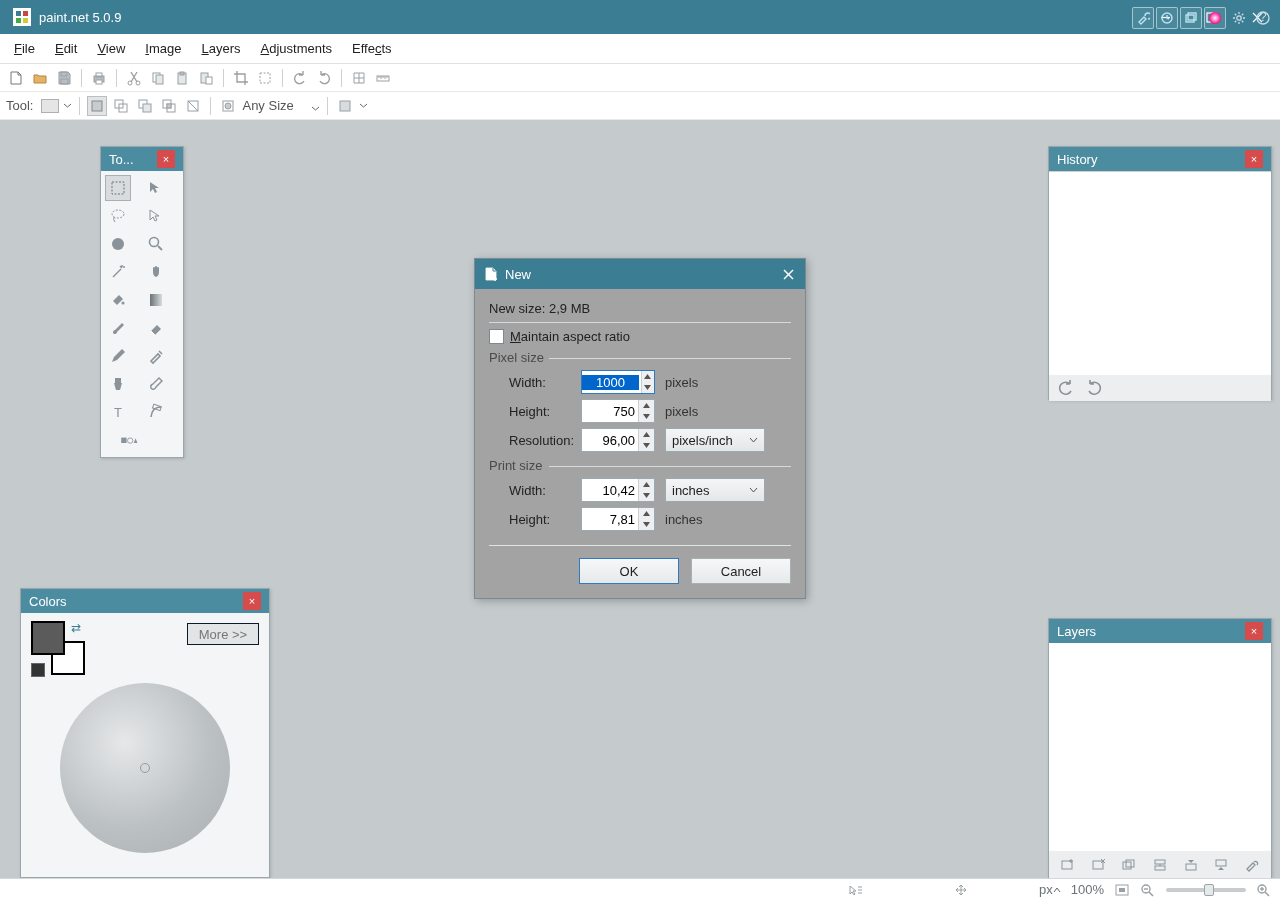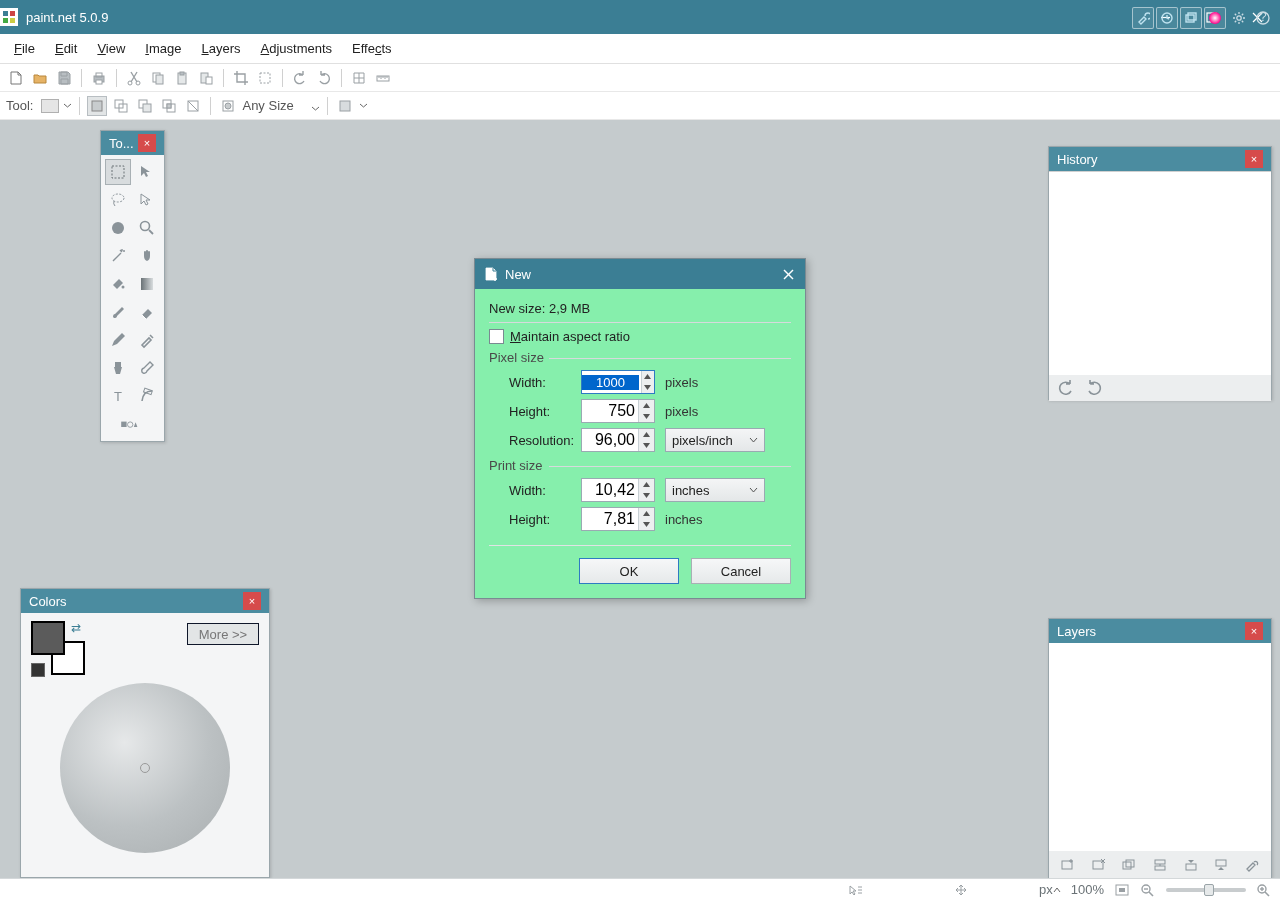--- a/index.html
+++ b/index.html
@@ -11,21 +11,21 @@
     --border:#B8BEC2;
     --text:#222;
     --disabled:#9AA0A4;
     --red:#D64B4B;
     --blue-sel:#0066CC;
     --btn-blue:#2E7BC2;
   }
   *{box-sizing:border-box;font-family:"Segoe UI",Tahoma,sans-serif;font-size:13px;}
   body{margin:0;width:1280px;height:900px;overflow:hidden;background:var(--bg);color:var(--text);position:relative;}
   
-  .titlebar{height:34px;background:var(--teal);display:flex;align-items:center;color:#fff;padding-left:0;}
+  .titlebar{height:34px;background:var(--teal);display:flex;align-items:center;color:#fff;padding-left:13px;}
   .titlebar .app-icon{width:18px;height:18px;background:#fff;margin-right:8px;display:flex;align-items:center;justify-content:center;}
   .titlebar .app-icon svg{width:14px;height:14px;}
   .titlebar .title{flex:0 0 auto;font-size:13px;}
   .titlebar .spacer{flex:1;}
   .winbtn{width:46px;height:34px;display:flex;align-items:center;justify-content:center;color:#fff;}
   .winbtn svg{width:11px;height:11px;stroke:#fff;fill:none;stroke-width:1.2;}
   
   .menubar{height:30px;background:#fff;display:flex;align-items:center;padding:0 4px;border-bottom:1px solid #E0E0E0;position:relative;}
   .menubar .menu-item{padding:4px 10px;cursor:default;}
   .menubar .menu-item u{text-decoration:underline;}
@@ -44,21 +44,21 @@
   .toolbar .dd{width:9px;height:9px;}
   .swatch{width:18px;height:14px;background:#E5E5E5;border:1px solid #B0B0B0;}
   
   .canvas{position:absolute;left:0;right:0;top:120px;bottom:22px;background:var(--bg);}
   
   .panel{position:absolute;background:var(--light);border:1px solid #9AA6AB;box-shadow:1px 1px 3px rgba(0,0,0,0.15);}
   .panel .phead{height:24px;background:var(--panel-teal);color:#fff;display:flex;align-items:center;padding:0 8px;font-size:13px;}
   .panel .phead .pspacer{flex:1;}
   .panel .pclose{width:18px;height:18px;background:var(--red);color:#fff;display:flex;align-items:center;justify-content:center;font-size:11px;line-height:1;}
   
-  #tools-panel{left:100px;top:130px;width:65px;}
+  #tools-panel{left:100px;top:146px;width:84px;}
   .toolgrid{display:grid;grid-template-columns:1fr 1fr;padding:4px;gap:2px;}
   .toolcell{width:26px;height:26px;display:flex;align-items:center;justify-content:center;color:#8A9399;}
   .toolcell.sel{background:#D8DCDE;border:1px solid #A8B0B4;}
   .toolcell svg{width:18px;height:18px;}
   .toolwide{grid-column:1/3;display:flex;gap:2px;padding-left:4px;}
   
   #history-panel{right:8px;top:146px;width:224px;height:254px;}
   #history-panel .pbody{height:204px;background:#fff;border-top:1px solid #D0D0D0;}
   #history-panel .pfoot{height:26px;background:#ECEEEF;display:flex;align-items:center;padding:0 8px;gap:10px;color:#8A9399;}
   #history-panel .pfoot svg{width:18px;height:16px;}
@@ -74,32 +74,32 @@
   .more-btn{position:absolute;right:10px;top:10px;width:72px;height:22px;background:#E2E5E6;border:1px solid #0f172a;display:flex;align-items:center;justify-content:center;color:#777;font-size:12px;}
   .primary-secondary{position:relative;width:56px;height:56px;}
   .ps-fg{position:absolute;left:0;top:0;width:34px;height:34px;border:2px solid #000;background:#5B5B5B;}
   .ps-bg{position:absolute;left:20px;top:20px;width:34px;height:34px;border:2px solid #000;background:#fff;}
   .ps-swap{position:absolute;left:40px;top:0;color:#3B7E94;font-size:12px;}
   .ps-mini{position:absolute;left:0;top:42px;width:14px;height:14px;border:1px solid #666;background:#333;}
   .colorwheel{width:170px;height:170px;border-radius:50%;margin:6px auto 0;background:radial-gradient(circle at 38% 35%,#E6E8E9 0%,#BCC1C3 55%,#A8ADAF 100%);position:relative;}
   .colorwheel::after{content:"";position:absolute;left:50%;top:50%;width:8px;height:8px;border:1px solid #999;border-radius:50%;transform:translate(-50%,-50%);}
   .swatch-row{display:flex;align-items:center;gap:6px;margin-top:4px;}
   
-  .dialog{position:absolute;left:474px;top:258px;width:332px;background:#86efac;border:1px solid #7A8A92;box-shadow:2px 2px 8px rgba(0,0,0,0.25);}
+  .dialog{position:absolute;left:474px;top:258px;width:332px;background:#a3a3a3;border:1px solid #7A8A92;box-shadow:2px 2px 8px rgba(0,0,0,0.25);}
   .dialog .dhead{height:30px;background:var(--teal);color:#fff;display:flex;align-items:center;padding:0 8px;gap:6px;}
   .dialog .dhead svg{width:16px;height:16px;}
   .dialog .dhead .dspacer{flex:1;}
   .dialog .dclose{width:18px;height:18px;display:flex;align-items:center;justify-content:center;}
   .dialog .dclose svg{width:11px;height:11px;stroke:#fff;stroke-width:1.4;fill:none;}
   .dialog .dbody{padding:10px 14px 14px;}
   .drow{display:flex;align-items:center;margin:5px 0;}
   .dlabel{width:92px;padding-left:20px;}
   .dnuminput{width:74px;height:24px;border:1px solid #9AAAB2;display:flex;background:#fff;}
   .dnuminput.sel{border:1px solid var(--btn-blue);}
-  .dnuminput input{flex:1;border:none;text-align:right;padding-right:3px;font-size:16px;outline:none;width:100%;}
+  .dnuminput input{flex:1;border:none;text-align:right;padding-right:3px;font-size:13px;outline:none;width:100%;}
   .dnuminput .spinners{width:16px;border-left:1px solid #C8D0D4;display:flex;flex-direction:column;}
   .dnuminput .spin{flex:1;display:flex;align-items:center;justify-content:center;background:#EDEFF0;}
   .dnuminput .spin svg{width:7px;height:5px;}
   .dunit{margin-left:10px;color:#333;}
   .dselect{width:100px;height:24px;border:1px solid #9AAAB2;background:linear-gradient(#F4F5F6,#E4E7E8);display:flex;align-items:center;padding:0 6px;justify-content:space-between;margin-left:10px;}
   .dselect svg{width:9px;height:6px;}
   .fieldset-label{color:#4A4A4A;margin:6px 0 2px;position:relative;}
   .fieldset-label::after{content:"";position:absolute;left:66px;right:0;top:50%;height:1px;background:#D6DADC;}
   .fieldset-label.short::after{left:60px;}
   .dcheck{display:flex;align-items:center;gap:6px;margin:4px 0 6px;}

